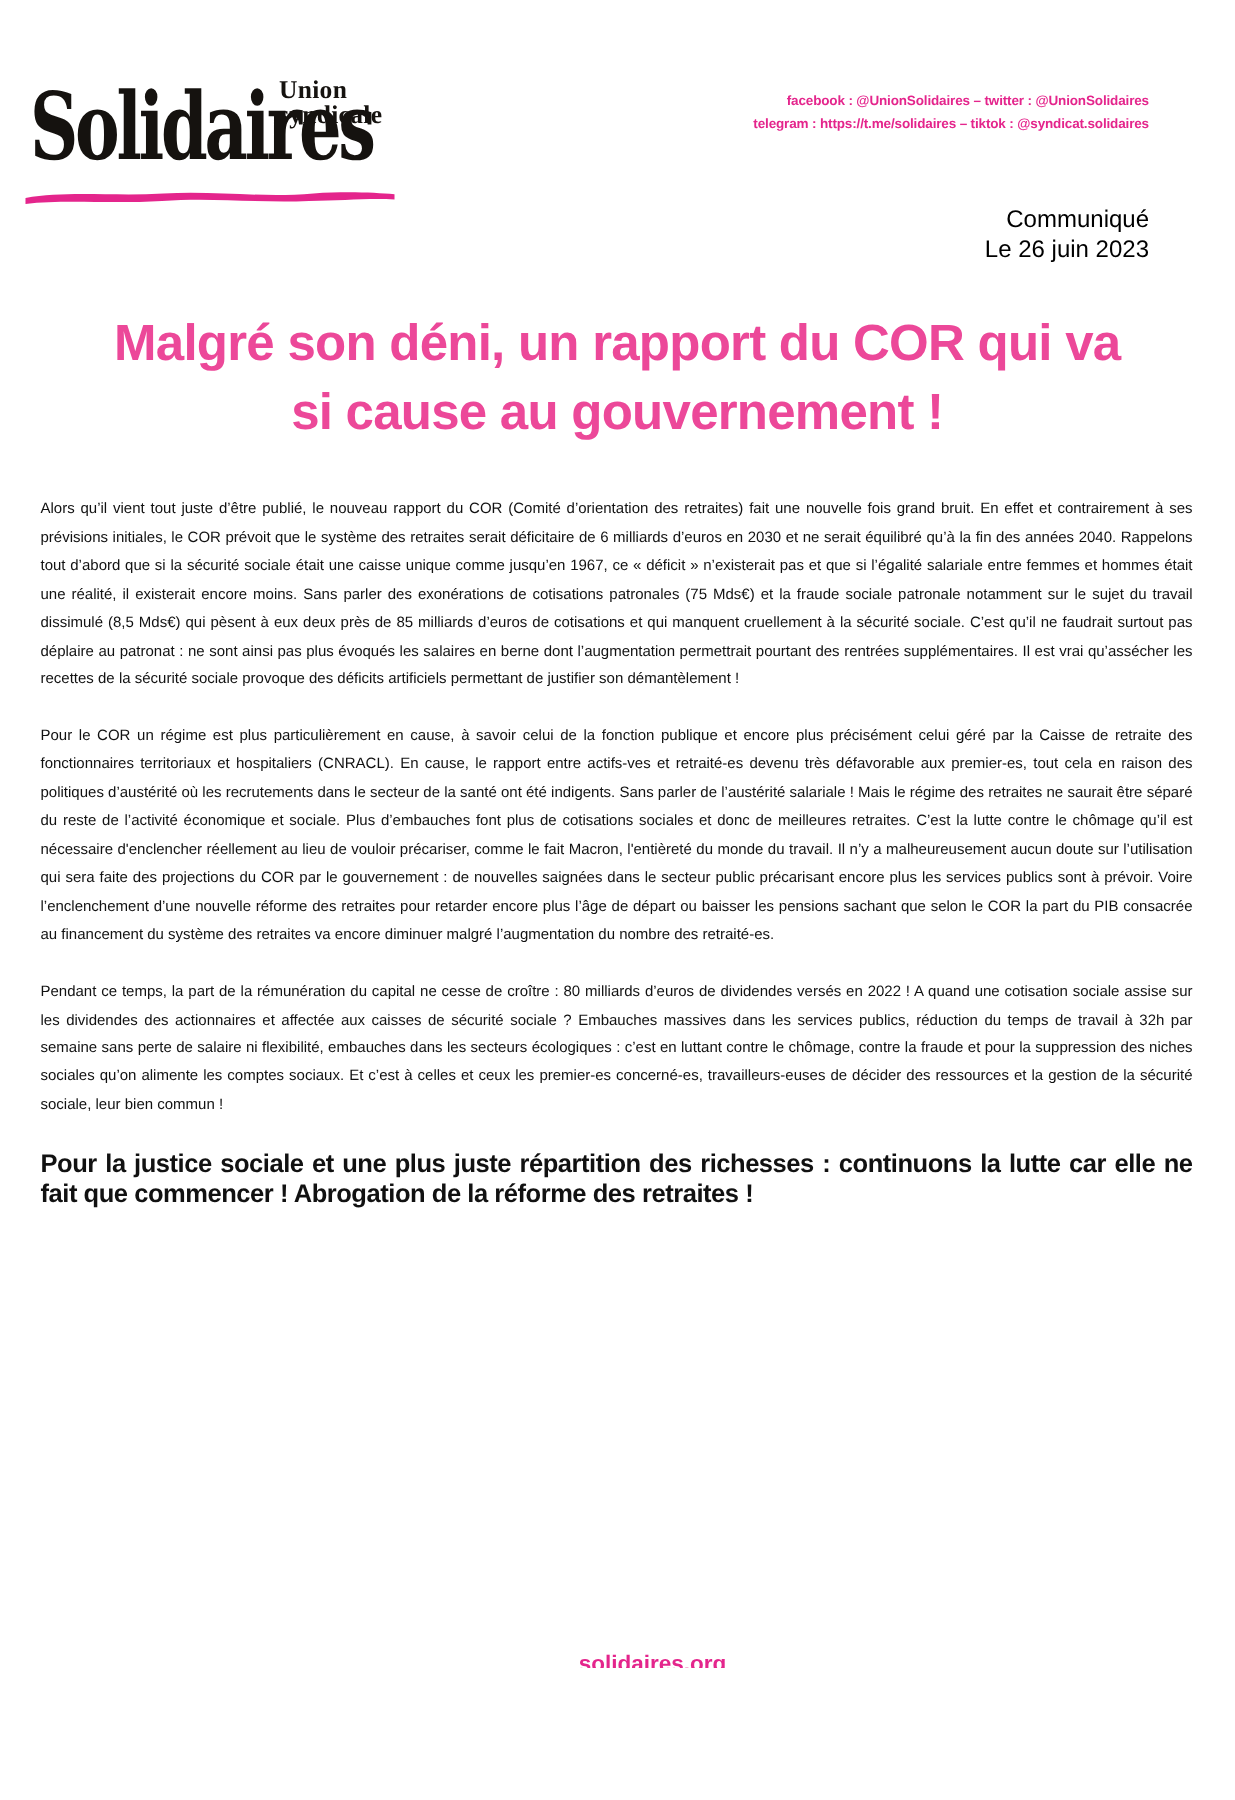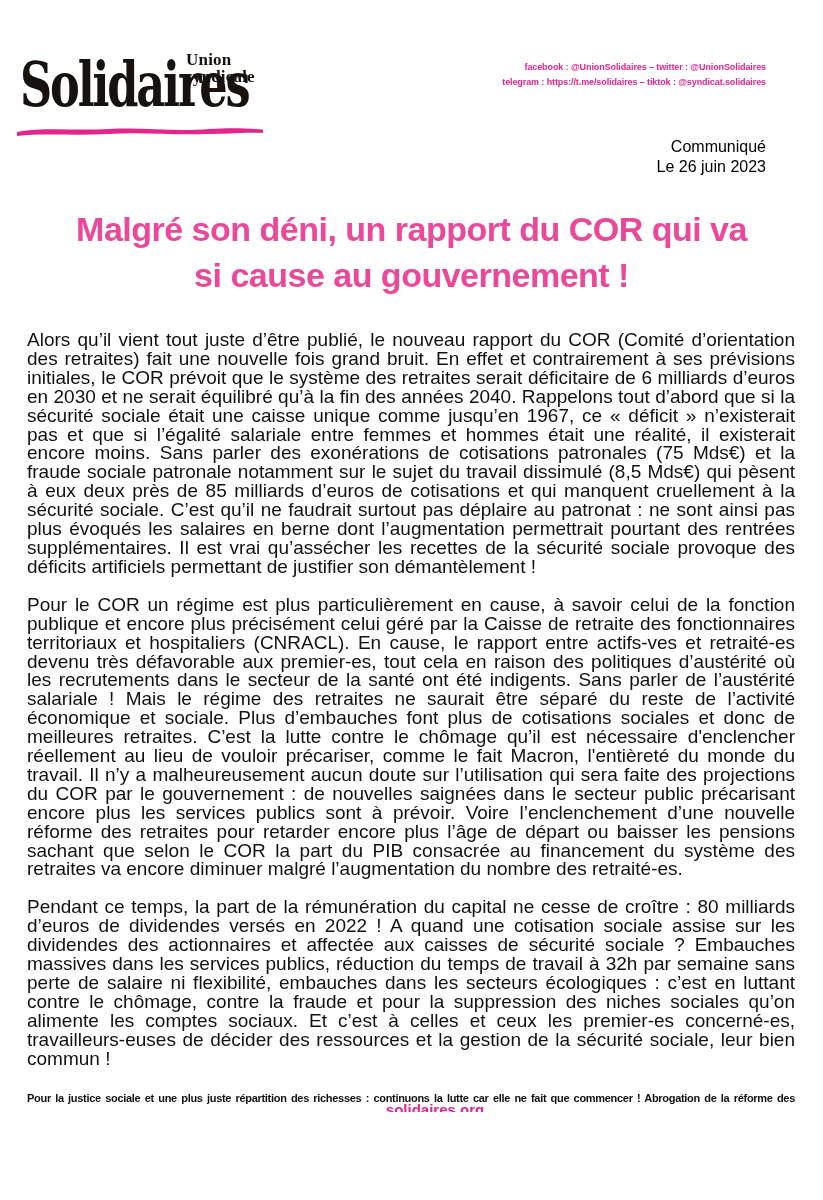--- a/index.html
+++ b/index.html
@@ -53,27 +53,27 @@
     text-align: center;
     font-weight: bold;
     font-size: 34px; line-height: 46px;
     letter-spacing: -0.5px;
   }
 
   
   .body-text { position: absolute; left: 27px; top: 331px; width: 768px; }
   .body-text p {
     margin: 0 0 19px 0;
-    font-size: 19px; line-height: 18.9px;
+    font-size: 10px; line-height: 18.9px;
     text-align: justify;
     color: #111;
   }
   .body-text p.accent-par {
     font-weight: bold;
-    font-size: 11px; line-height: 20px;
+    font-size: 17px; line-height: 20px;
     letter-spacing: -0.3px;
   }
 
   
   .footer {
     position: absolute; left: 0; right: 0; top: 1101px;
     text-align: center;
     font-weight: bold; font-size: 15px; margin-left: 47px;
   }
 

